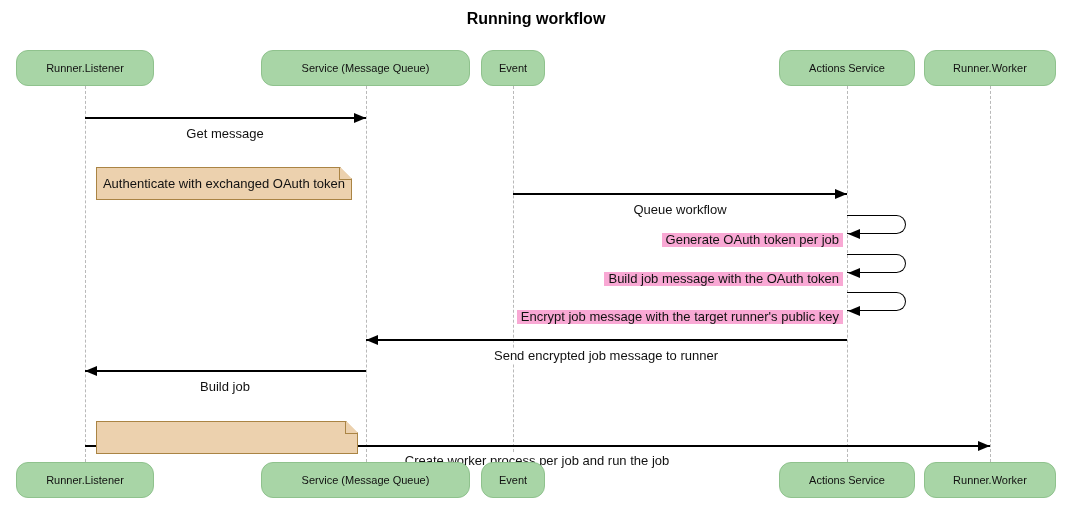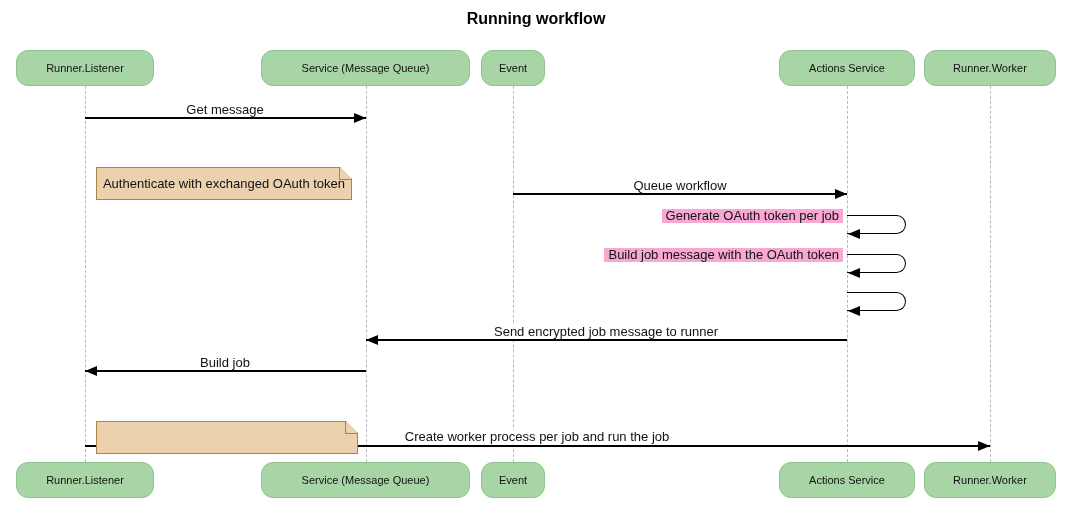--- a/index.html
+++ b/index.html
@@ -17,21 +17,21 @@
   }
   .actor {
     position:absolute; height:36px; border-radius:12px;
     background:var(--actor-fill,#a8d5a6); border:1px solid var(--actor-border,#8fc28d);
     display:flex; align-items:center; justify-content:center;
     font-size:11px; color:#111; box-sizing:border-box; white-space:nowrap; z-index:4;
   }
   .msg-line { position:absolute; height:1.5px; background:var(--line,#000); z-index:1; }
   .msg-label {
     position:absolute; font-size:13px; white-space:nowrap; z-index:2;
-    background:#fff; padding:0 4px; transform:translateX(-50%); line-height:14px;
+    background:#fff; padding:0 4px; transform:translateX(-50%); line-height:14px;margin-top:24px;
   }
   .msg-label.self { transform:none; text-align:center; background:#f9a8d4; }
   .ah { position:absolute; width:0; height:0; border-top:5px solid transparent;
         border-bottom:5px solid transparent; z-index:2; }
   .ah.right { border-left:12px solid var(--line,#000); }
   .ah.left  { border-right:12px solid var(--line,#000); }
   .selfloop {
     position:absolute; width:58px; height:17px; box-sizing:content-box;
     border:1.5px solid var(--line,#000); border-left:none;
     border-radius:0 10px 10px 0; z-index:1; background:transparent;
@@ -83,20 +83,21 @@
   <div class="ah right" style="left:835px; top:189px"></div>
 
   <div class="msg-label self" style="right:229px; top:209px">Generate OAuth token per job</div>
   <div class="selfloop" style="left:847px; top:215px"></div>
   <div class="ah left" style="left:848px; top:229px"></div>
 
   <div class="msg-label self" style="right:229px; top:248px">Build job message with the OAuth token</div>
   <div class="selfloop" style="left:847px; top:254px"></div>
   <div class="ah left" style="left:848px; top:268px"></div>
 
+  <div class="msg-label self" style="right:229px; top:286px">Encrypt job message with the target runner's public key</div>
   <div class="selfloop" style="left:847px; top:292px"></div>
   <div class="ah left" style="left:848px; top:306px"></div>
 
   <div class="msg-label" style="left:606px; top:325px">Send encrypted job message to runner</div>
   <div class="msg-line" style="left:366px; top:339px; width:481px"></div>
   <div class="ah left" style="left:366px; top:335px"></div>
 
   <div class="msg-label" style="left:225px; top:356px">Build job</div>
   <div class="msg-line" style="left:85px; top:370px; width:281px"></div>
   <div class="ah left" style="left:85px; top:366px"></div>

